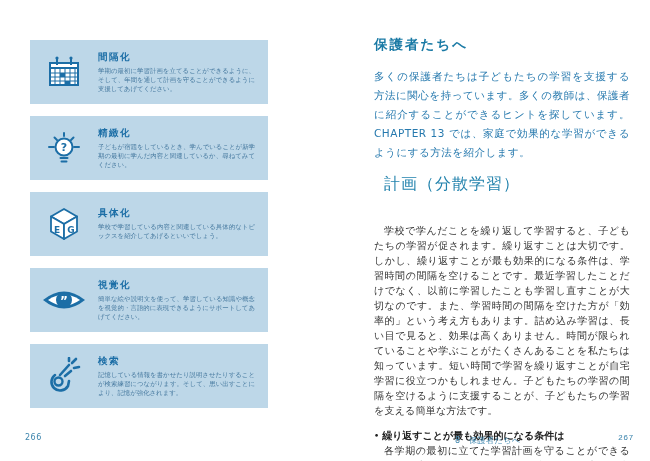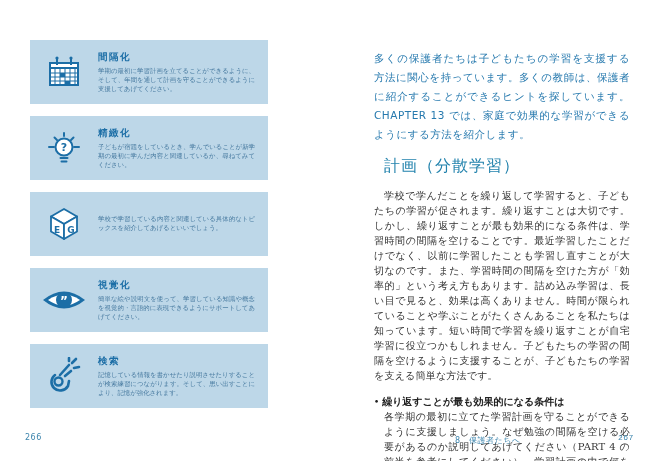--- a/index.html
+++ b/index.html
@@ -38,22 +38,22 @@
   .rp-intro{
     margin-top:13px;
     font-size:10.5px;line-height:19px;color:#2679ae;
     text-align:justify;letter-spacing:0.5px;
   }
   .rp-section-heading{
     margin-top:12px;padding-left:10px;
     font-size:16px;color:#2383ad;letter-spacing:1px;
   }
   .rp-body{
-    margin-top:12px;
-    font-family:Liberation Mono, monospace;
+    margin-top:28px;
+    font-family:Liberation Serif, serif;
     font-size:10px;line-height:15px;color:#333333;
     text-align:justify;text-indent:1em;letter-spacing:0.2px;
   }
   .rp-bullet{margin-top:10px;font-family:"DejaVu Serif","Liberation Serif",serif;}
   .rp-bullet-heading{
     font-size:10px;line-height:15px;color:#222222;font-weight:600;
   }
   .rp-bullet-heading .marker{margin-right:3px;font-size:8px;vertical-align:1px;}
   .rp-bullet-body{
     padding-left:10px;
@@ -135,20 +135,21 @@
           <g stroke="#1c6ea6" stroke-width="1.8" fill="#ffffff" stroke-linejoin="round">
             <polygon points="18,3 31,10.5 18,18 5,10.5"></polygon>
             <polygon points="5,10.5 18,18 18,33 5,25.5"></polygon>
             <polygon points="31,10.5 18,18 18,33 31,25.5"></polygon>
           </g>
           <text x="11" y="26.5" text-anchor="middle" font-size="9" font-weight="bold" fill="#1c6ea6">E</text>
           <text x="25" y="26.5" text-anchor="middle" font-size="9" font-weight="bold" fill="#1c6ea6">G</text>
         </svg>
       </div>
       <div class="card-text">
+        <div class="card-title">具体化</div>
         <div class="card-desc">学校で学習している内容と関連している具体的なトピックスを紹介してあげるといいでしょう。</div>
       </div>
     </div>
 
     <div class="card">
       <div class="card-icon">
         <svg width="46" height="30" viewBox="0 0 46 30">
           <path d="M2,15 Q23,-2 44,15 Q23,32 2,15 Z" fill="#1c6ea6"></path>
           <path d="M7,15 Q23,4 39,15 Q23,26 7,15 Z" fill="#ffffff"></path>
           <circle cx="23" cy="15" r="8" fill="#1c6ea6"></circle>
@@ -177,20 +178,21 @@
       </div>
       <div class="card-text">
         <div class="card-title">検索</div>
         <div class="card-desc">記憶している情報を書かせたり説明させたりすることが検索練習につながります。そして、思い出すことにより、記憶が強化されます。</div>
       </div>
     </div>
 
   </div>
 
   <div id="right-page">
+    <div class="rp-title">保護者たちへ</div>
 
     <div class="rp-intro">多くの保護者たちは子どもたちの学習を支援する方法に関心を持っています。多くの教師は、保護者に紹介することができるヒントを探しています。CHAPTER 13 では、家庭で効果的な学習ができるようにする方法を紹介します。</div>
 
     <div class="rp-section-heading">計画（分散学習）</div>
 
     <div class="rp-body">学校で学んだことを繰り返して学習すると、子どもたちの学習が促されます。繰り返すことは大切です。しかし、繰り返すことが最も効果的になる条件は、学習時間の間隔を空けることです。最近学習したことだけでなく、以前に学習したことも学習し直すことが大切なのです。また、学習時間の間隔を空けた方が「効率的」という考え方もあります。詰め込み学習は、長い目で見ると、効果は高くありません。時間が限られていることや学ぶことがたくさんあることを私たちは知っています。短い時間で学習を繰り返すことが自宅学習に役立つかもしれません。子どもたちの学習の間隔を空けるように支援することが、子どもたちの学習を支える簡単な方法です。</div>
 
     <div class="rp-bullet">
       <div class="rp-bullet-heading">
         <span class="marker">•</span><span>繰り返すことが最も効果的になる条件は</span>

